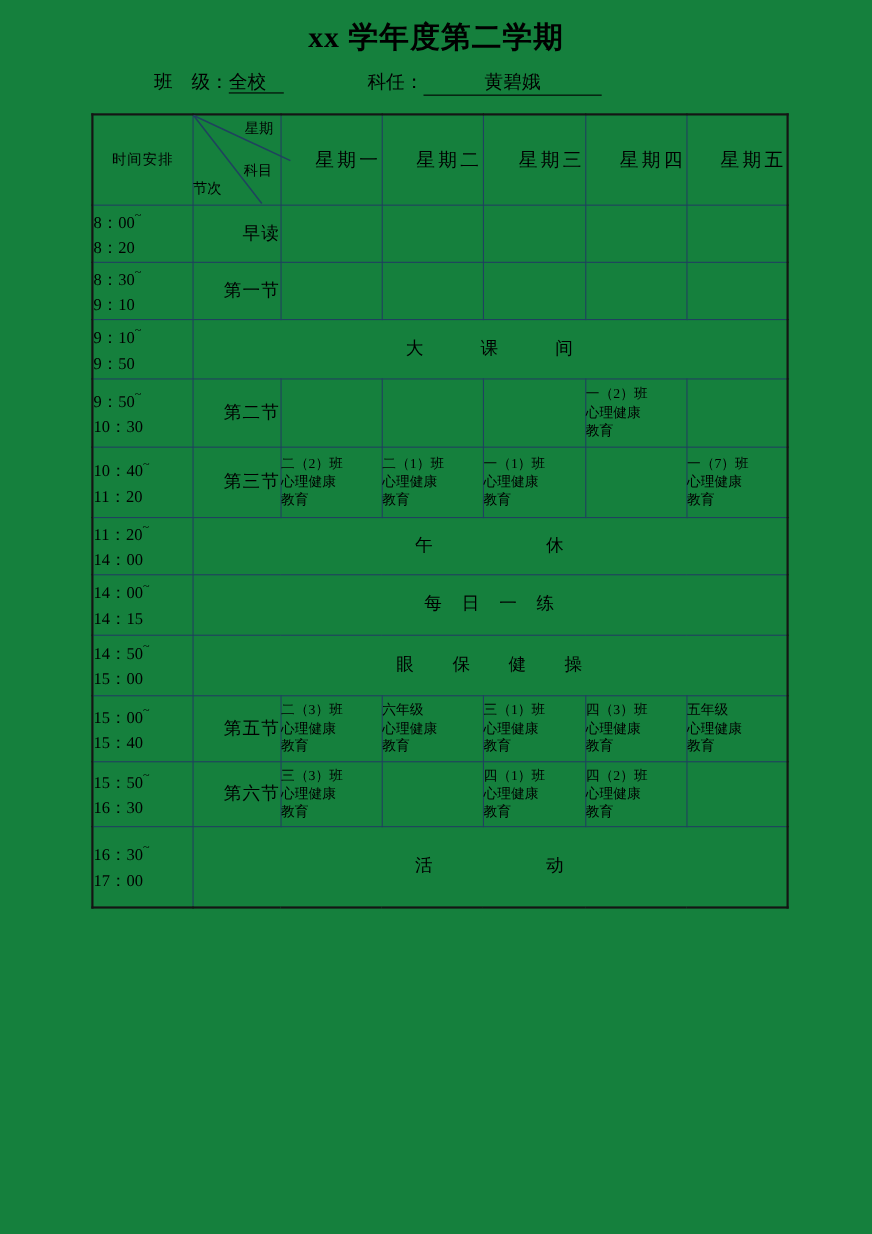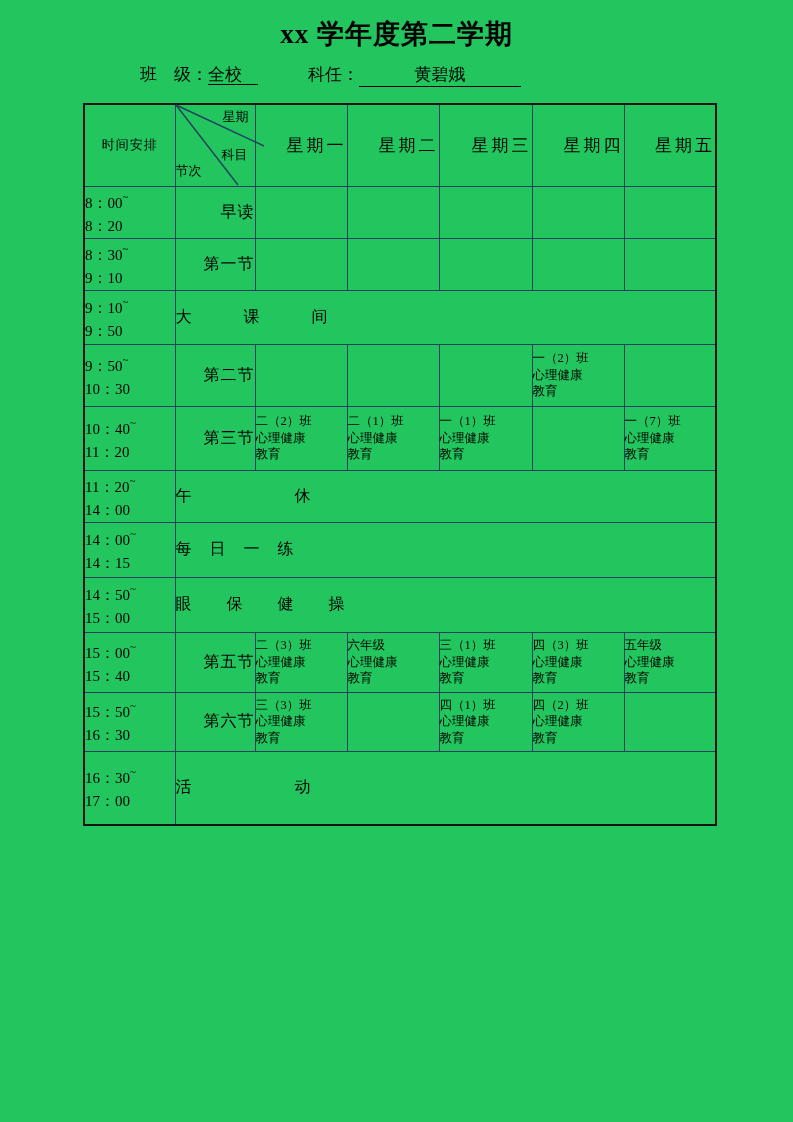--- a/index.html
+++ b/index.html
@@ -1,24 +1,24 @@
 <!DOCTYPE html>
 <html><head>
 <meta charset="utf-8">
 <style>
   html,body { margin:0; padding:0; background:#e8e8e8; }
   .page {
-    width:793px; height:1122px; background:#22c55e; position:relative;
+    width:793px; height:1122px; background:#15803d; position:relative;
     font-family:"Liberation Serif","DejaVu Serif",serif; color:#000;
     overflow:hidden; margin:0 auto;
   }
   .doc-title { padding-top:16px; text-align:center; font-size:27px; font-weight:bold; letter-spacing:1px; }
   .meta-line { margin-top:11px; margin-left:140px; font-size:17px; }
   .u-class { border-bottom:1.5px solid #000; padding-right:16px; }
-  .teacher-label { margin-left:50px; }
+  .teacher-label { margin-left:76px; }
   .u-teacher { display:inline-block; width:162px; text-align:center; border-bottom:1.5px solid #000; }
   .schedule-line { margin-top:5px; margin-left:188px; font-size:23px; font-weight:bold; letter-spacing:2px; }
   .date-part { font-weight:normal; font-size:18px; letter-spacing:0; margin-left:32px; }
   .u-year { border-bottom:1.2px solid #000; padding:0 5px; }
   .u-month { border-bottom:1.2px solid #000; padding:0 5px; }
 
   table.schedule {
     margin-left:83px; margin-top:16px; border-collapse:collapse; table-layout:fixed;
     width:632px; border:2.5px solid #141414;
   }
@@ -30,21 +30,21 @@
   .diag-svg { position:absolute; top:0; left:0; overflow:visible; }
   .lbl-week { position:absolute; top:3px; right:6px; font-size:13px; }
   .lbl-subject { position:absolute; top:41px; right:7px; font-size:13px; }
   .lbl-period { position:absolute; bottom:5px; left:0; font-size:13px; }
 
   .time-cell { padding:2px 3px 2px 7px; font-size:15px; vertical-align:middle; }
   .t1, .t2 { line-height:23px; }
   .tld { font-size:11px; position:relative; top:-2px; }
   .period-cell { text-align:right; font-size:16px; letter-spacing:1px; vertical-align:middle; }
   .cls { text-align:left; font-size:12.5px; line-height:1.32; white-space:pre-line; vertical-align:middle; }
-  .span-cell { text-align:left; font-size:16px; letter-spacing:1px; vertical-align:middle; }
+  .span-cell { text-align:center; font-size:16px; letter-spacing:1px; vertical-align:middle; }
 </style>
 </head>
 <body>
 
 <div class="page">
 
   <div class="doc-title">xx 学年度第二学期</div>
 
   <div class="meta-line">
     <span>班　级：</span><span class="u-class">全校</span><span class="teacher-label">科任：</span><span class="u-teacher">黄碧娥</span>

